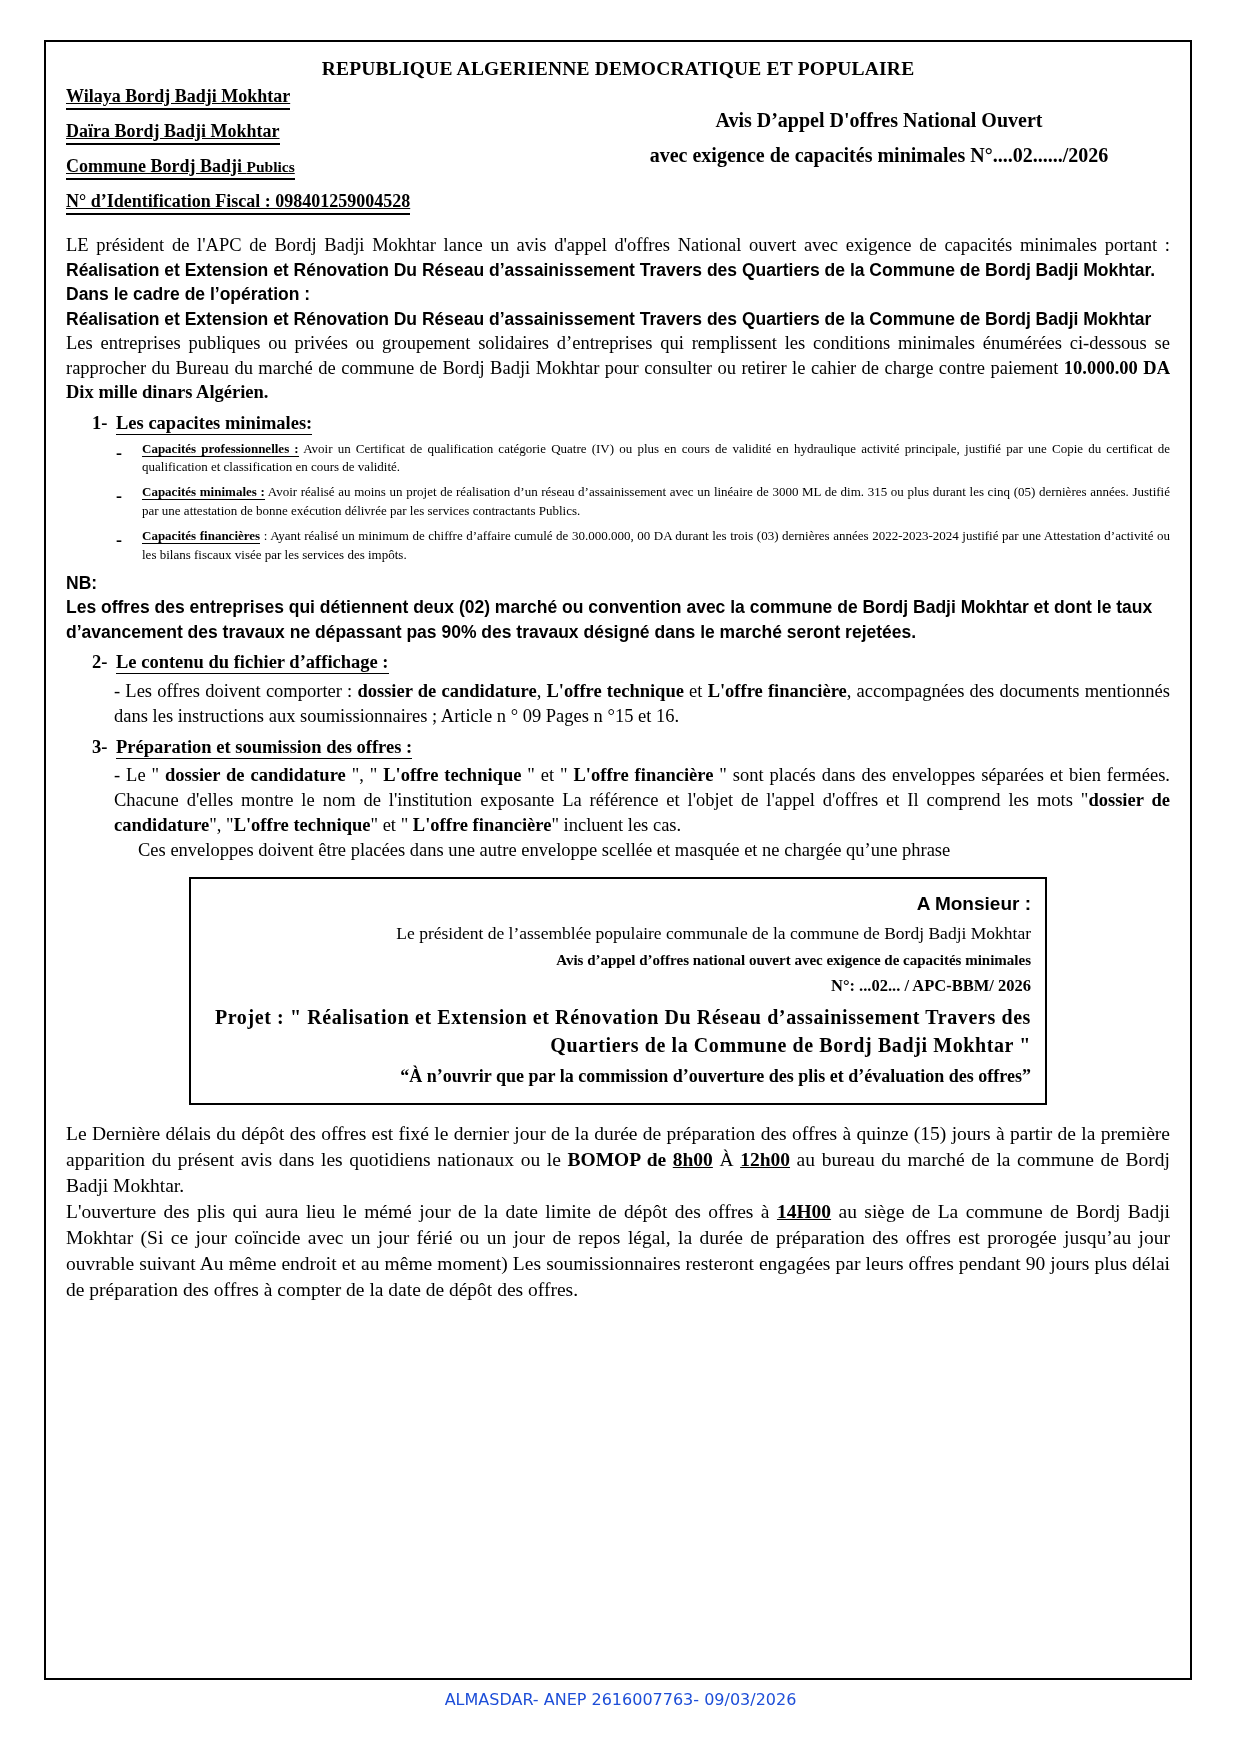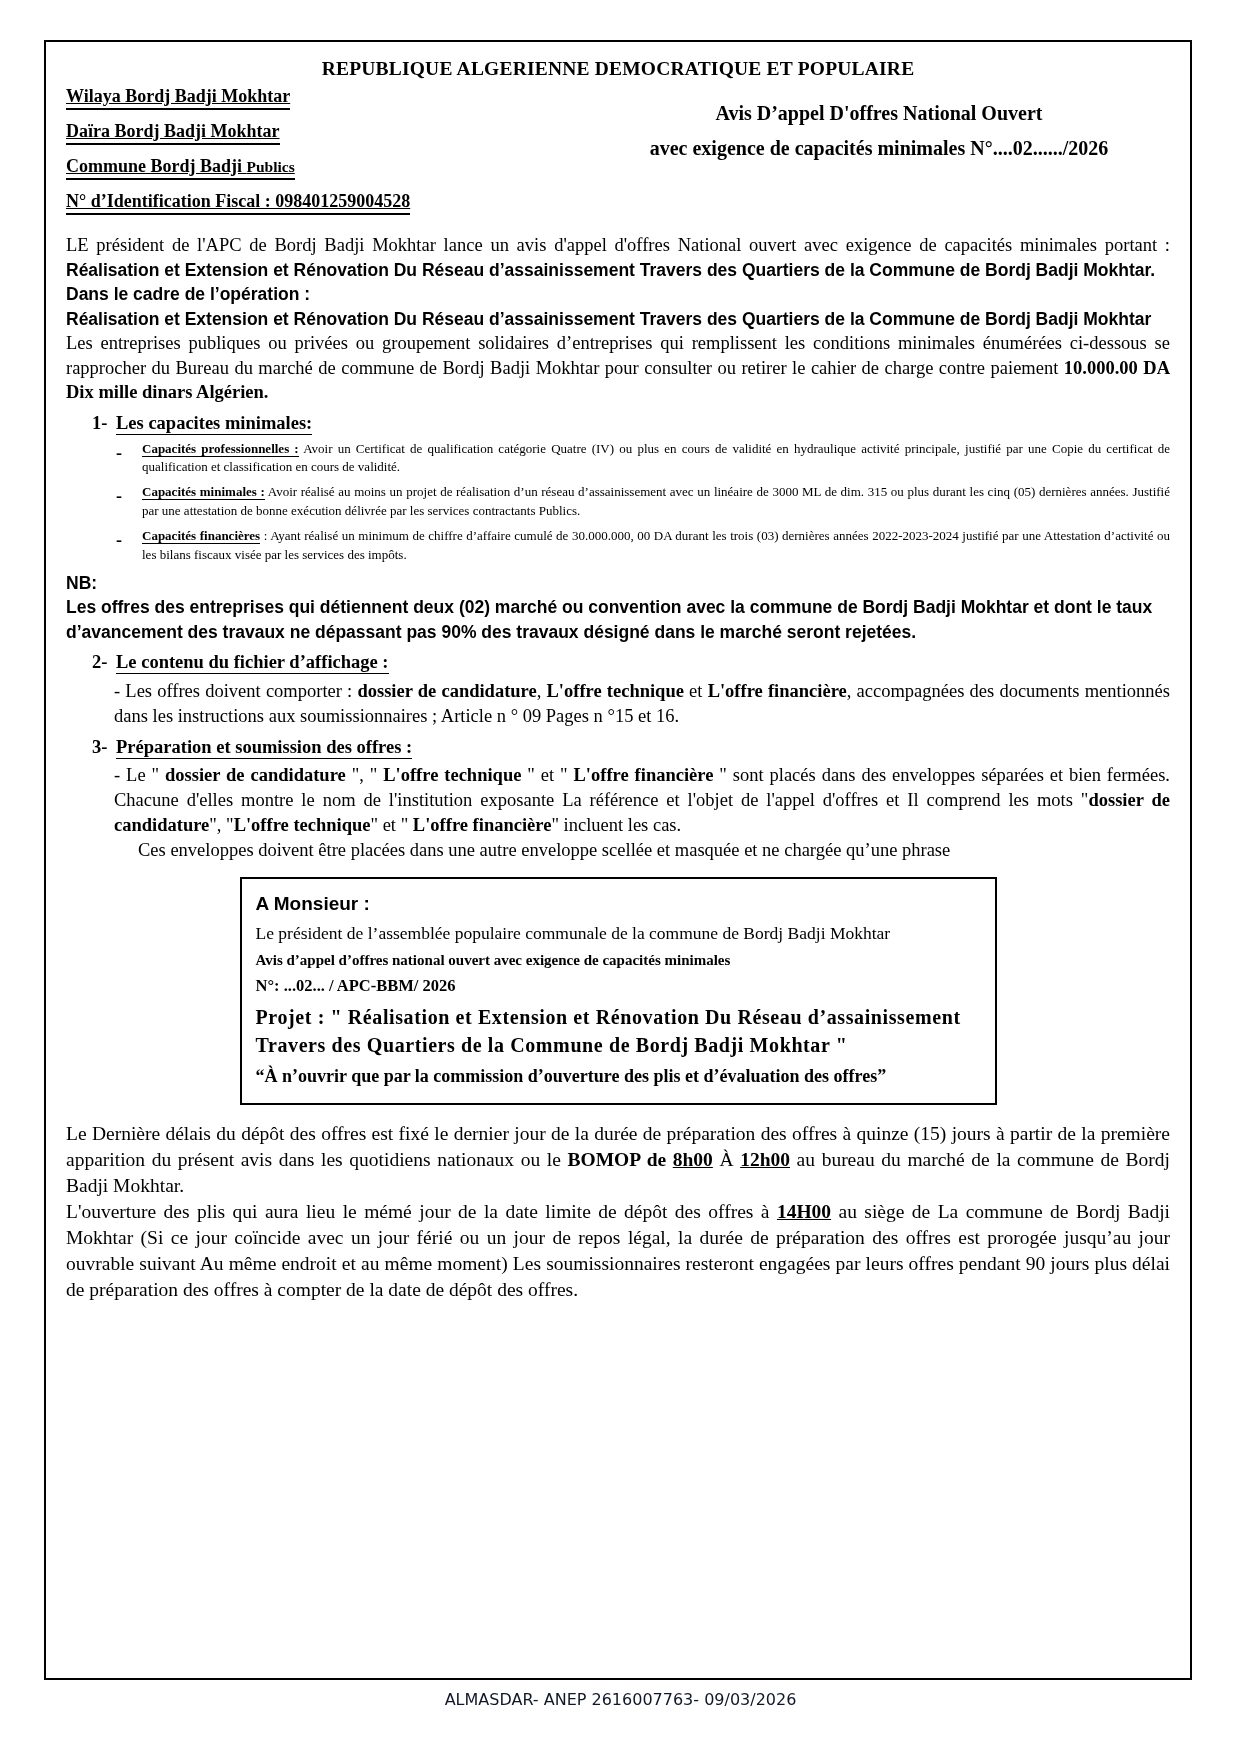--- a/index.html
+++ b/index.html
@@ -47,21 +47,21 @@
   }
   .hdr-line span.u {
     border-bottom: 2px solid #000;
     padding-bottom: 1px;
     display: inline-block;
   }
   .hdr-sm { font-size: 15.5px; }
   .hdr-right {
     position: absolute;
     right: 4px;
-    top: 10px;
+    top: 17px;
     width: 52%;
     text-align: center;
     font-weight: bold;
     font-size: 20px;
     line-height: 1.75;
   }
 
   
   .body-wrap {
     margin-top: 18px;
@@ -136,25 +136,25 @@
     padding-left: 72px;
     text-align: justify;
     margin: 0;
     line-height: 1.35;
     font-size: 18.5px;
   }
 
   
   .inner-box {
     margin: 14px auto 0 auto;
-    width: 757px;
+    width: 858px;
     border: 2px solid #000;
     box-sizing: border-box;
     padding: 10px 14px 12px 14px;
-    text-align: left;
+    text-align: right;
   }
   .ib-monsieur {
     font-family: "Liberation Sans", "DejaVu Sans", sans-serif;
     font-weight: bold;
     font-size: 19px;
     margin: 2px 0 6px 0;
   }
   .ib-pres {
     font-size: 17.5px;
     margin: 0 0 5px 0;
@@ -193,21 +193,21 @@
 
   
   .footer {
     position: absolute;
     left: 0;
     top: 1690px;
     width: 1241px;
     text-align: center;
     font-family: "DejaVu Sans", "Liberation Sans", sans-serif;
     font-size: 16px;
-    color: #0f172a;
+    color: #1d4ed8;
   }
 </style>
 </head>
 <body>
 
 <div class="page">
 
   <div class="republic">REPUBLIQUE ALGERIENNE DEMOCRATIQUE ET POPULAIRE</div>
 
   <div class="header-grid">

